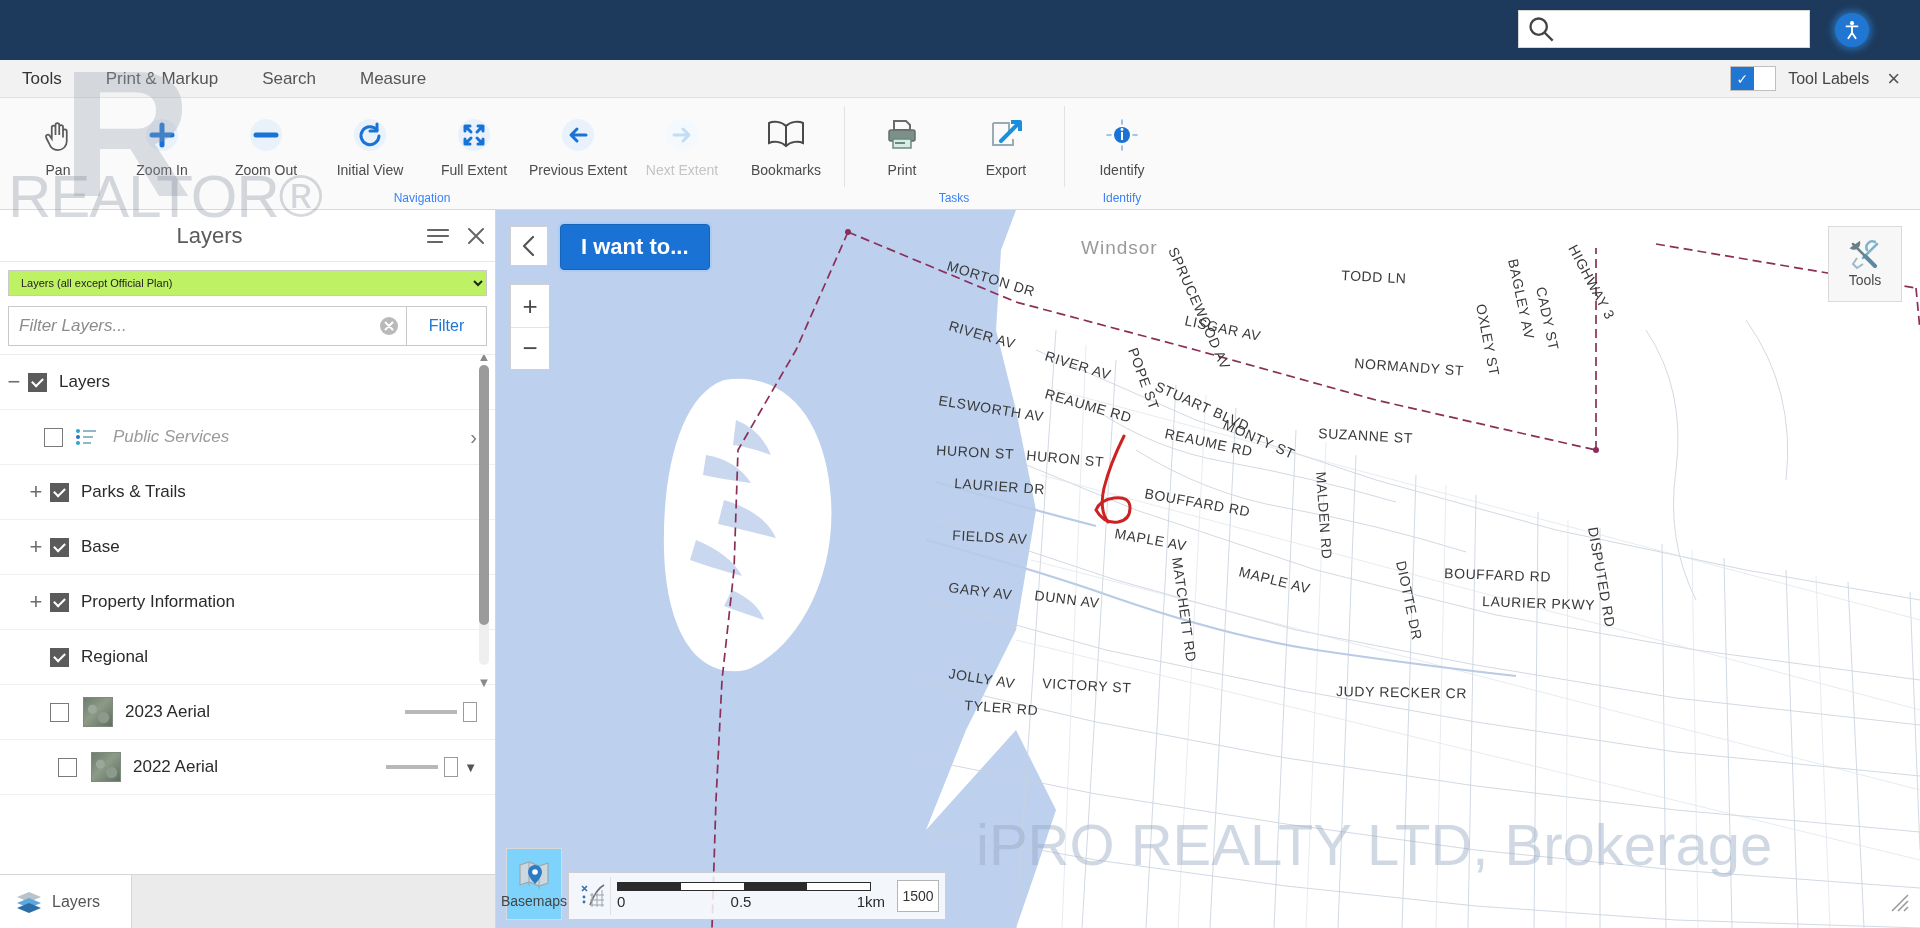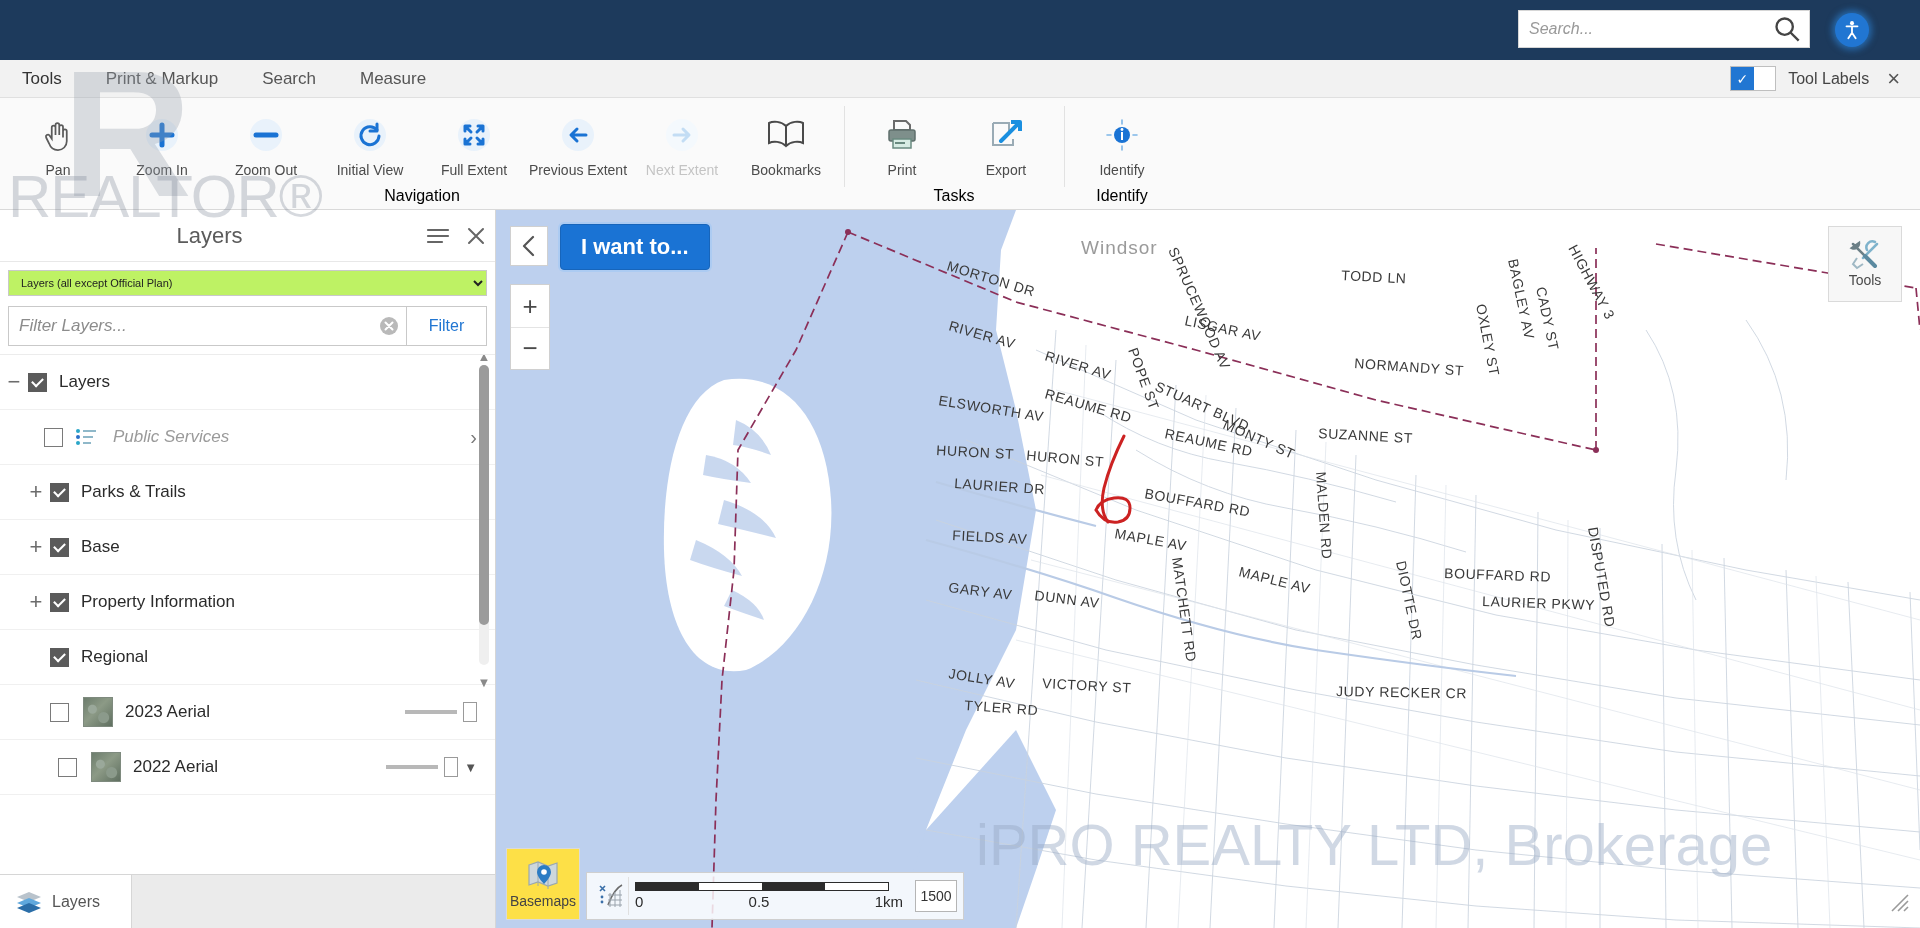--- a/index.html
+++ b/index.html
@@ -159,21 +159,21 @@
   .ribbon-btn .ico {
     height: 42px; width: 42px;
     display:flex; align-items:center; justify-content:center;
   }
   .ribbon-btn .lbl {
     margin-top: 6px; font-size: 14px; color: #4b4b4b;
     text-align:center; white-space: nowrap;
   }
   .ribbon-btn.disabled .lbl { color: #c4c4c4; }
   .group-title {
-    font-size: 16px; color: #000000;
+    font-size: 12px; color: #3b82f6;
     text-align: center;
     width: 100%;
     margin-top: 8px;
   }
 
   
   .workspace {
     position: absolute; top: 210px; left: 0;
     width: 1920px; height: 718px;
     display: flex;
@@ -355,22 +355,22 @@
     display:flex; flex-direction:column; align-items:center;
     justify-content:center; gap:2px; cursor:pointer; z-index:5;
   }
   .map-tools .lbl { font-size: 14px; color:#4a4a4a; }
 
   .bottom-bar {
     position: absolute; left: 10px; bottom: 8px;
     display: flex; align-items: flex-end; gap: 6px; z-index: 6;
   }
   .basemaps-btn {
-    width: 74px; height: 72px;
-    background:#fde047; border:1px solid #dadada;
+    width: 56px; height: 72px;
+    background:#7dd3fc; border:1px solid #dadada;
     display:flex; flex-direction:column; align-items:center;
     justify-content:center; gap:2px; cursor:pointer;
   }
   .basemaps-btn .lbl { font-size: 14px; color:#444; }
   .scalebar-box {
     height: 48px;
     background: rgba(255,255,255,.82);
     border:1px solid #cfcfcf;
     display:flex; align-items:center; gap: 6px;
     padding: 0 6px;
@@ -422,21 +422,20 @@
   .maplabel-city { font-size: 19px; fill: #9a9a9a; letter-spacing: 1px; }
 </style>
 </head>
 <body>
 
 <div id="app">
 
   <div class="header">
 
     <div class="search-wrap">
-      <input class="search-input" type="text" placeholder="Search..." style="">
       <button class="search-btn">
         <svg width="28" height="28" viewBox="0 0 24 24">
           <circle cx="10" cy="10" r="7" stroke="#444" stroke-width="2" fill="none"></circle>
           <line x1="15" y1="15" x2="22" y2="22" stroke="#444" stroke-width="2"></line>
         </svg>
       </button>
     </div>
 
     <div class="accessibility-btn">
       <div class="acc-circle">

